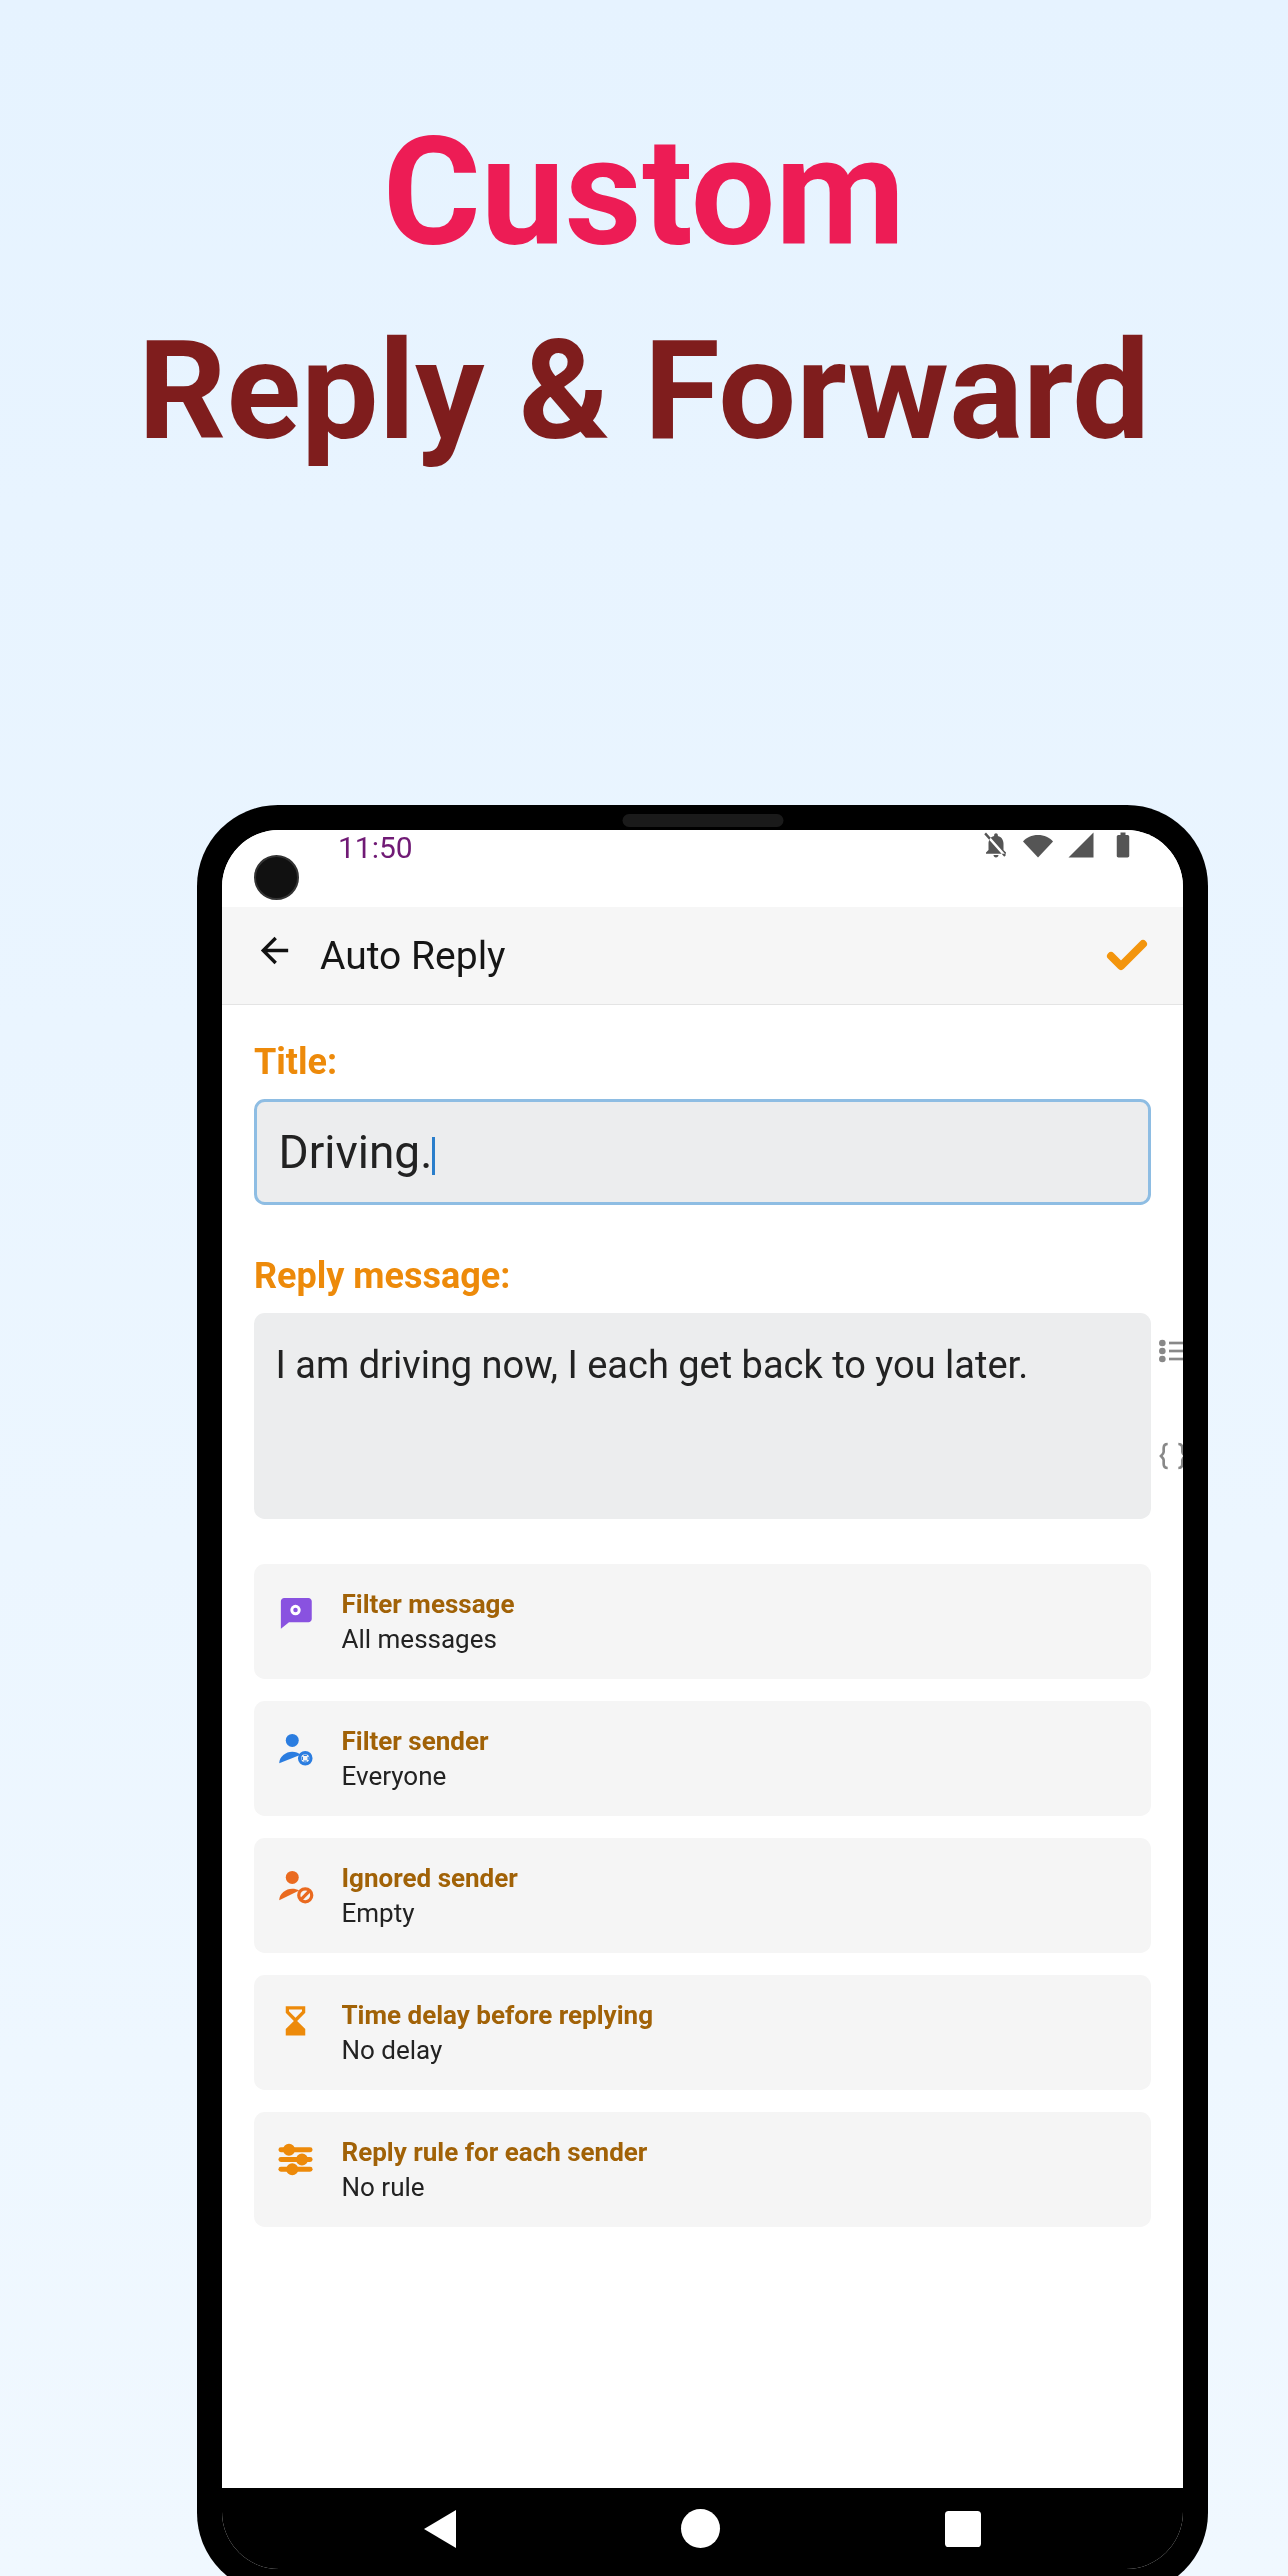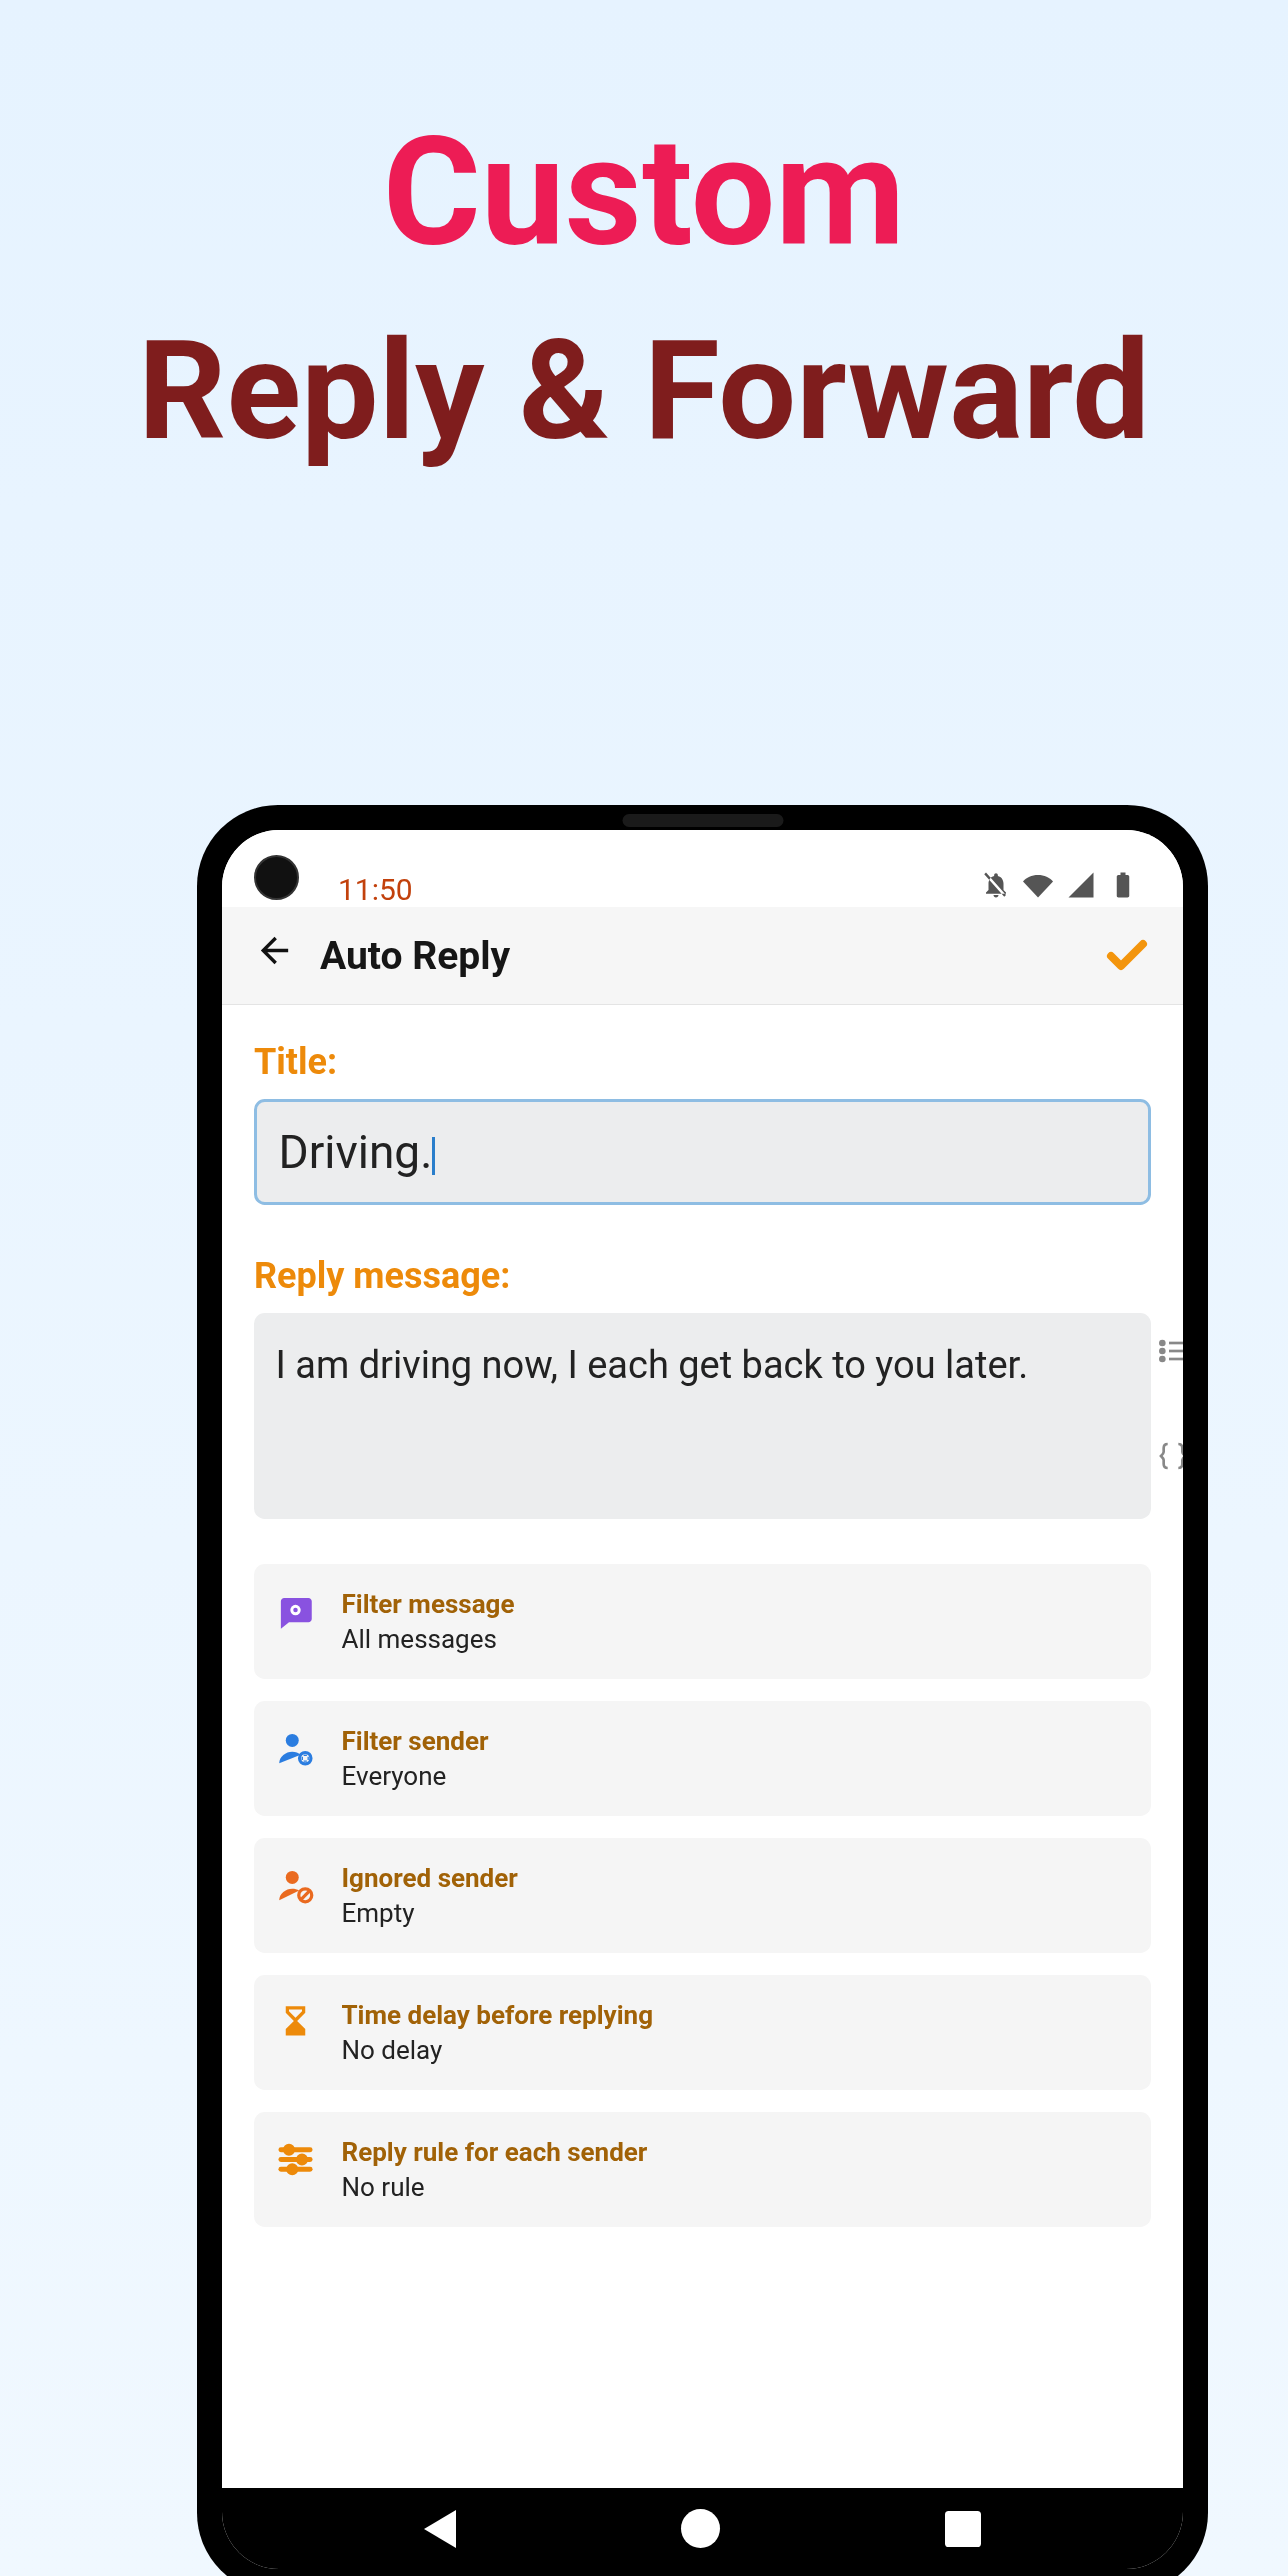--- a/index.html
+++ b/index.html
@@ -50,40 +50,40 @@
   width: 45px;
   height: 45px;
   background: #111;
   border-radius: 50%;
   border: 2.7px solid #333;
 }
 
 .statusbar {
   height: 77px;
   display: flex;
-  align-items: flex-end;
+  align-items: flex-start;
   justify-content: space-between;
   padding: 0 45px 0 116px;
   font-size: 30px;
-  color: #c2410c;
+  color: #701a75;
   background: #fff;
 }
 .statusbar .icons { display: flex; gap: 12.5px; align-items: center; }
 .statusbar svg { width: 30px; height: 30px; fill: #555; }
 
 .appbar {
   height: 98px;
   background: #f6f6f6;
   border-bottom: 0.9px solid #e4e4e4;
   display: flex;
   align-items: center;
   padding: 0 32px;
 }
 .appbar .back { font-size: 41px; color: #111; margin-right: 25px; }
-.appbar .title { font-size: 39px; font-weight: 700; color: #161616; flex: 1; }
+.appbar .title { font-size: 39px; font-weight: 400; color: #161616; flex: 1; }
 .appbar .check svg { width: 48px; height: 48px; }
 
 .content { flex: 1; padding: 36px 32px 0; background: #fff; overflow: hidden; }
 .label { color: #ed8a0a; font-size: 36px; font-weight: 700; margin-bottom: 16px; }
 
 .input-wrap { margin-bottom: 50px; }
 .text-input {
   width: 100%;
   background: #ecedee;
   border: 3.6px solid #8ebde3;

